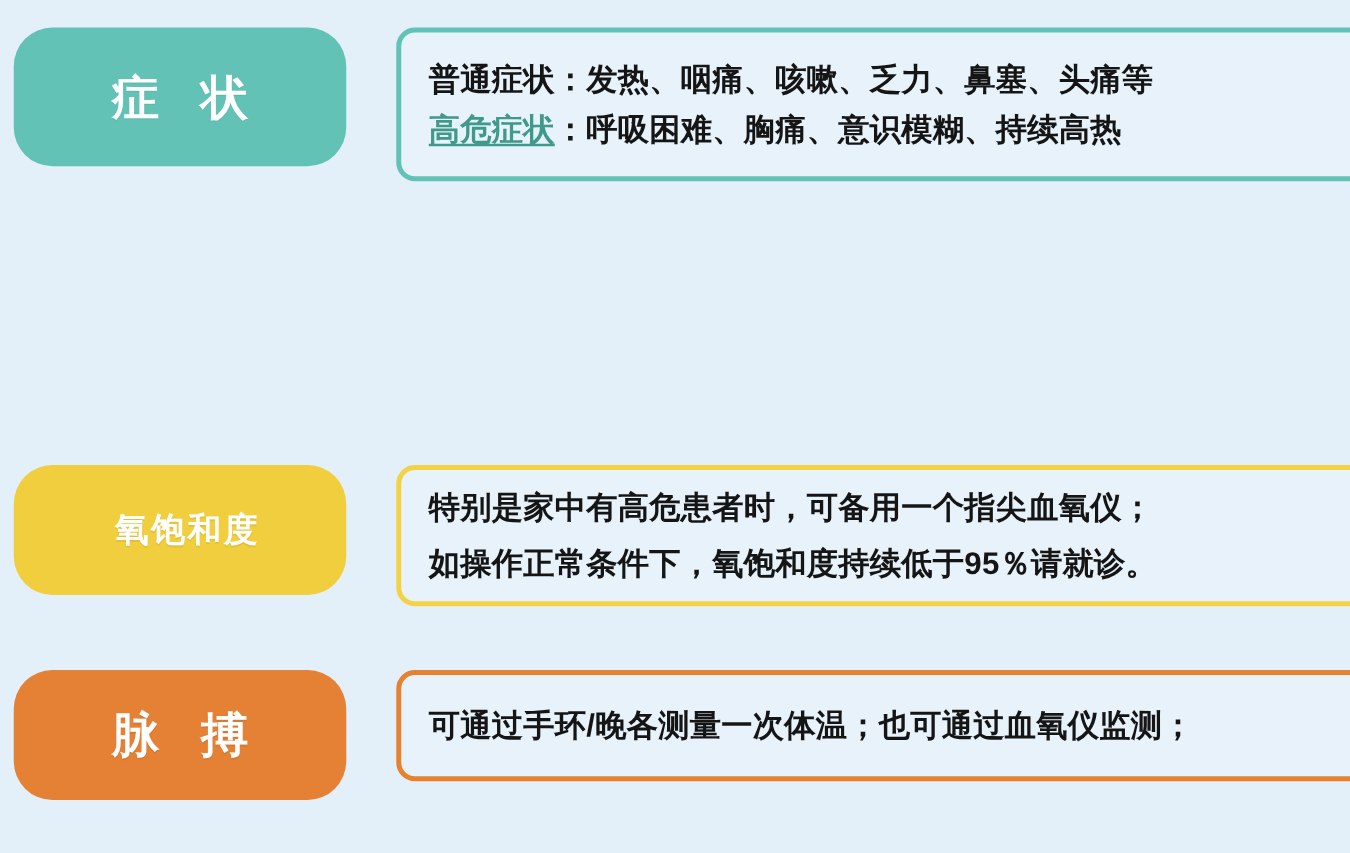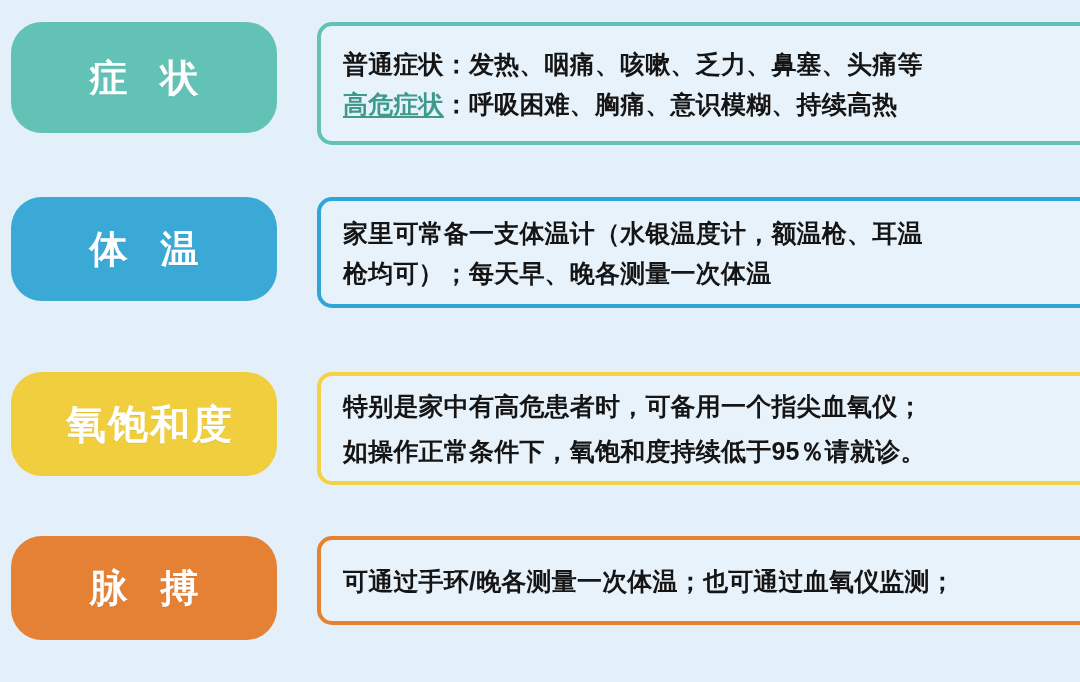--- a/index.html
+++ b/index.html
@@ -56,21 +56,21 @@
     font-family: "DejaVu Serif", "Liberation Serif", serif;
     font-weight: bold;
     font-size: 38px;
     line-height: 1;
     letter-spacing: 10px;
     text-indent: 10px;
     white-space: nowrap;
     text-shadow: 0 1px 0 rgba(0,0,0,0.06);
   }
   .pill-text.narrow {
-    font-size: 40px;
+    font-size: 27px;
     letter-spacing: 2px;
     text-indent: 2px;
     margin-left: 10px;
   }
 
   
   .card {
     position: absolute;
     left: 317px;
     width: 796px;
@@ -126,29 +126,20 @@
   <div class="row row-0 theme-teal">
     <div class="pill">
       <span class="pill-text">症 状</span>
     </div>
     <div class="card">
       <div class="line">普通症状：发热、咽痛、咳嗽、乏力、鼻塞、头痛等</div>
       <div class="line"><span class="hl">高危症状</span><span>：呼吸困难、胸痛、意识模糊、持续高热</span></div>
     </div>
   </div>
 
-  <div class="row row-1 theme-blue">
-    <div class="pill">
-      <span class="pill-text">体 温</span>
-    </div>
-    <div class="card">
-      <div class="line">家里可常备一支体温计（水银温度计，额温枪、耳温</div>
-      <div class="line">枪均可）；每天早、晚各测量一次体温</div>
-    </div>
-  </div>
 
   <div class="row row-2 theme-yellow">
     <div class="pill">
       <span class="pill-text narrow">氧饱和度</span>
     </div>
     <div class="card">
       <div class="line">特别是家中有高危患者时，可备用一个指尖血氧仪；</div>
       <div class="line">如操作正常条件下，氧饱和度持续低于95％请就诊。</div>
     </div>
   </div>

